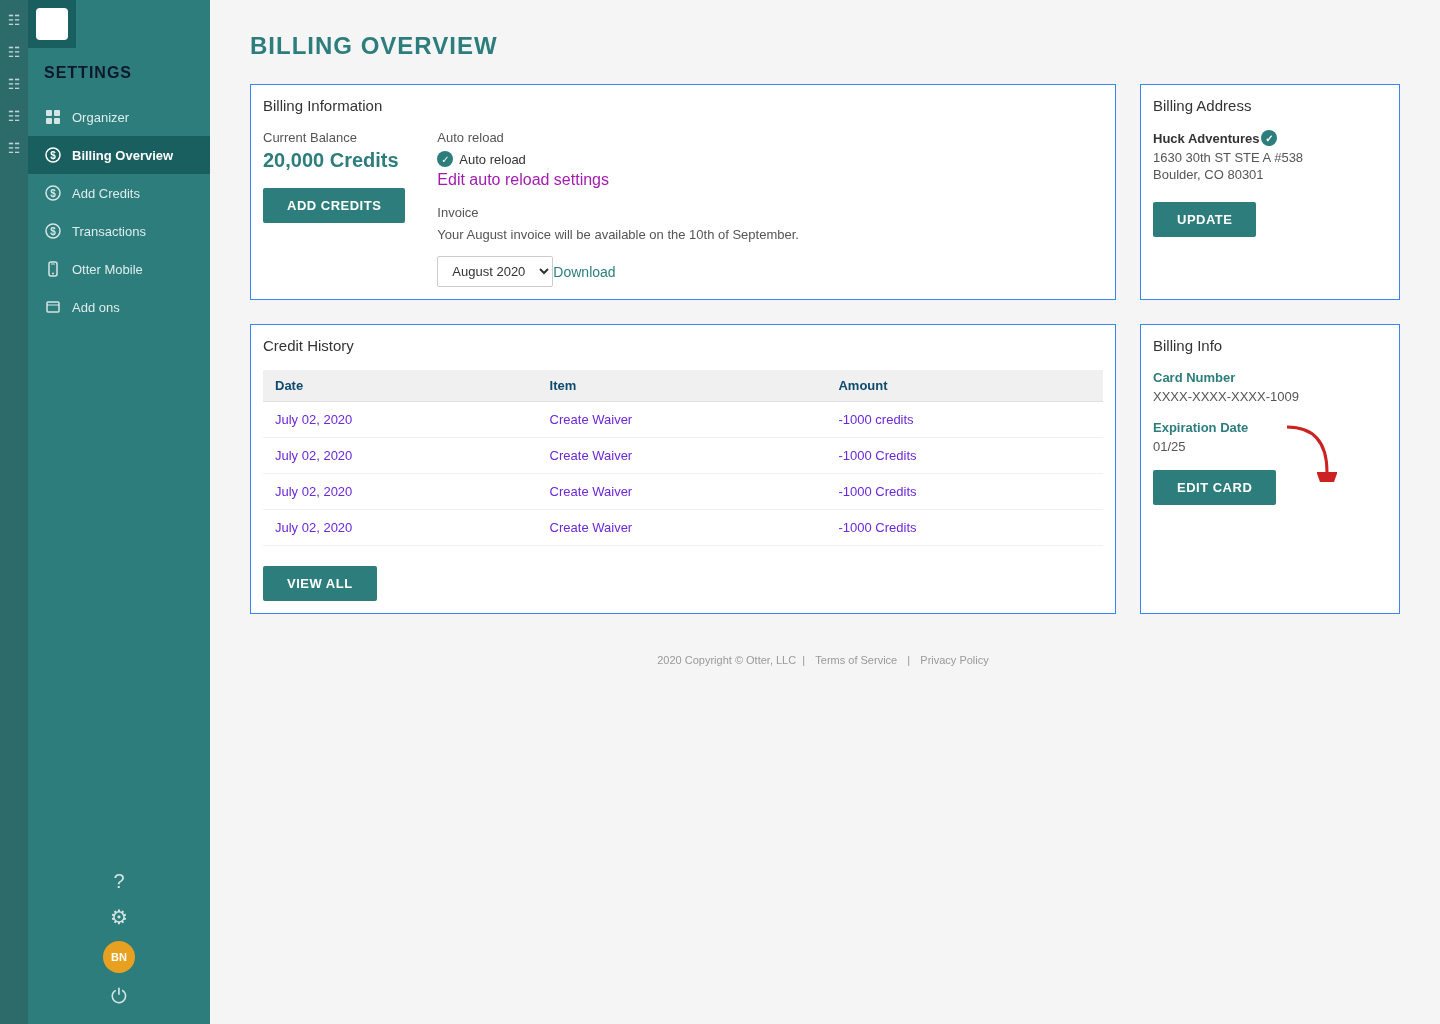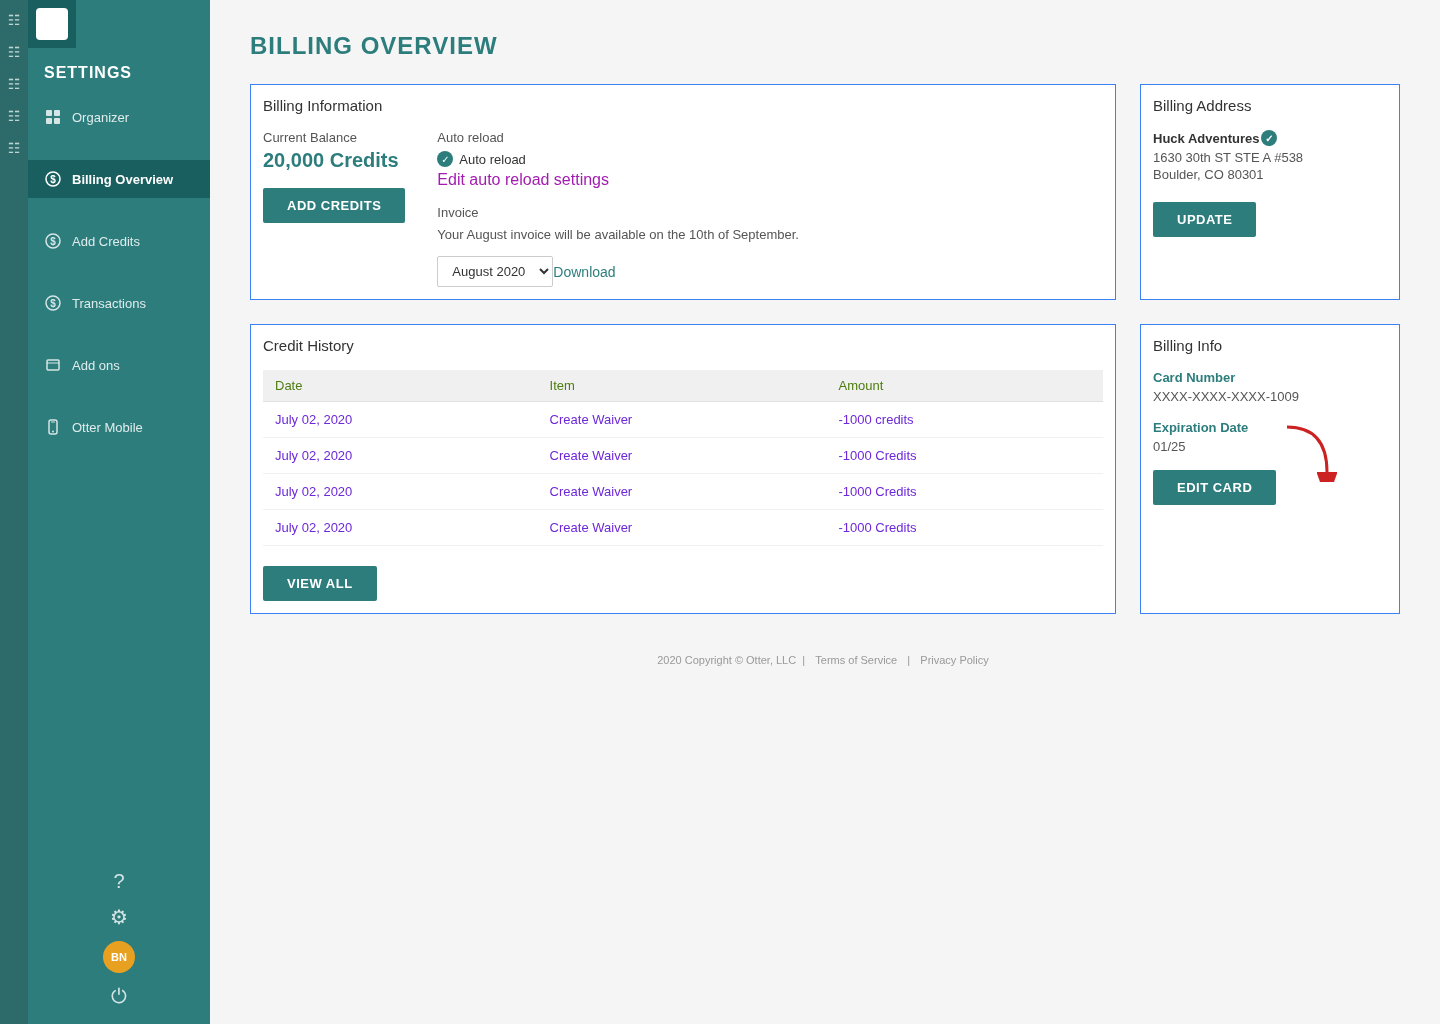--- a/index.html
+++ b/index.html
@@ -36,27 +36,27 @@
       justify-content: center;
       margin: 0;
     }
     .sidebar-logo-inner {
       width: 32px;
       height: 32px;
       background: #fff;
       border-radius: 4px;
     }
     .sidebar-title {
-      color: #ffffff;
+      color: #0f172a;
       font-size: 16px;
       font-weight: bold;
       letter-spacing: 1px;
       padding: 16px 16px 8px 16px;
     }
-    .sidebar-nav { flex: 1; display: flex; flex-direction: column; padding: 8px 0; gap: 24px; }
+    .sidebar-nav { flex: 1; display: flex; flex-direction: column; padding: 8px 0; }
     .sidebar-item {
       display: flex;
       align-items: center;
       padding: 10px 16px;
       color: rgba(255,255,255,0.85);
       font-size: 13px;
       cursor: pointer;
       gap: 10px;
       text-decoration: none;
     }
@@ -202,22 +202,22 @@
       flex-shrink: 0;
     }
     .update-btn-wrap { margin-top: 20px; }
 
     
     .credit-history-title { font-size: 15px; color: #333; margin-bottom: 16px; }
     .table { width: 100%; border-collapse: collapse; }
     .table th {
       text-align: left;
       font-size: 13px;
-      color: #4d7c0f;
-      font-weight: normal;
+      color: #0c4a6e;
+      font-weight: bold;
       padding: 8px 12px;
       background: #f0f0f0;
       border-bottom: 1px solid #e0e0e0;
     }
     .table td {
       font-size: 13px;
       color: #6d28d9;
       padding: 10px 12px;
       border-bottom: 1px solid #f0f0f0;
     }
@@ -297,35 +297,35 @@
         <svg width="16" height="16" viewBox="0 0 16 16">
           <circle cx="8" cy="8" r="7" stroke="rgba(255,255,255,0.8)" stroke-width="1.5" fill="none"></circle>
           <text x="8" y="12" text-anchor="middle" fill="rgba(255,255,255,0.8)" font-size="10" font-weight="bold">$</text>
         </svg>
       </span>
       <span>Transactions</span>
     </div>
     <div class="sidebar-item">
       <span class="sidebar-item-icon">
         <svg width="16" height="16" viewBox="0 0 16 16">
-          <rect x="2" y="3" width="12" height="10" rx="1" stroke="rgba(255,255,255,0.8)" stroke-width="1.5" fill="none"></rect>
-          <line x1="2" y1="6" x2="14" y2="6" stroke="rgba(255,255,255,0.8)" stroke-width="1"></line>
-        </svg>
-      </span>
-      <span>Add ons</span>
-    </div>
-    <div class="sidebar-item">
-      <span class="sidebar-item-icon">
-        <svg width="16" height="16" viewBox="0 0 16 16">
           <rect x="4" y="1" width="8" height="14" rx="2" stroke="rgba(255,255,255,0.8)" stroke-width="1.5" fill="none"></rect>
           <rect x="6" y="2.5" width="4" height="1" rx="0.5" fill="rgba(255,255,255,0.8)"></rect>
           <circle cx="8" cy="12.5" r="1" fill="rgba(255,255,255,0.8)"></circle>
         </svg>
       </span>
       <span>Otter Mobile</span>
+    </div>
+    <div class="sidebar-item">
+      <span class="sidebar-item-icon">
+        <svg width="16" height="16" viewBox="0 0 16 16">
+          <rect x="2" y="3" width="12" height="10" rx="1" stroke="rgba(255,255,255,0.8)" stroke-width="1.5" fill="none"></rect>
+          <line x1="2" y1="6" x2="14" y2="6" stroke="rgba(255,255,255,0.8)" stroke-width="1"></line>
+        </svg>
+      </span>
+      <span>Add ons</span>
     </div>
   </nav>
   <div class="sidebar-bottom">
     <span class="sidebar-bottom-icon">?</span>
     <span class="sidebar-bottom-icon">⚙</span>
     <div class="avatar-circle">
       <span>BN</span>
     </div>
     <span class="sidebar-bottom-icon">⏻</span>
   </div>

